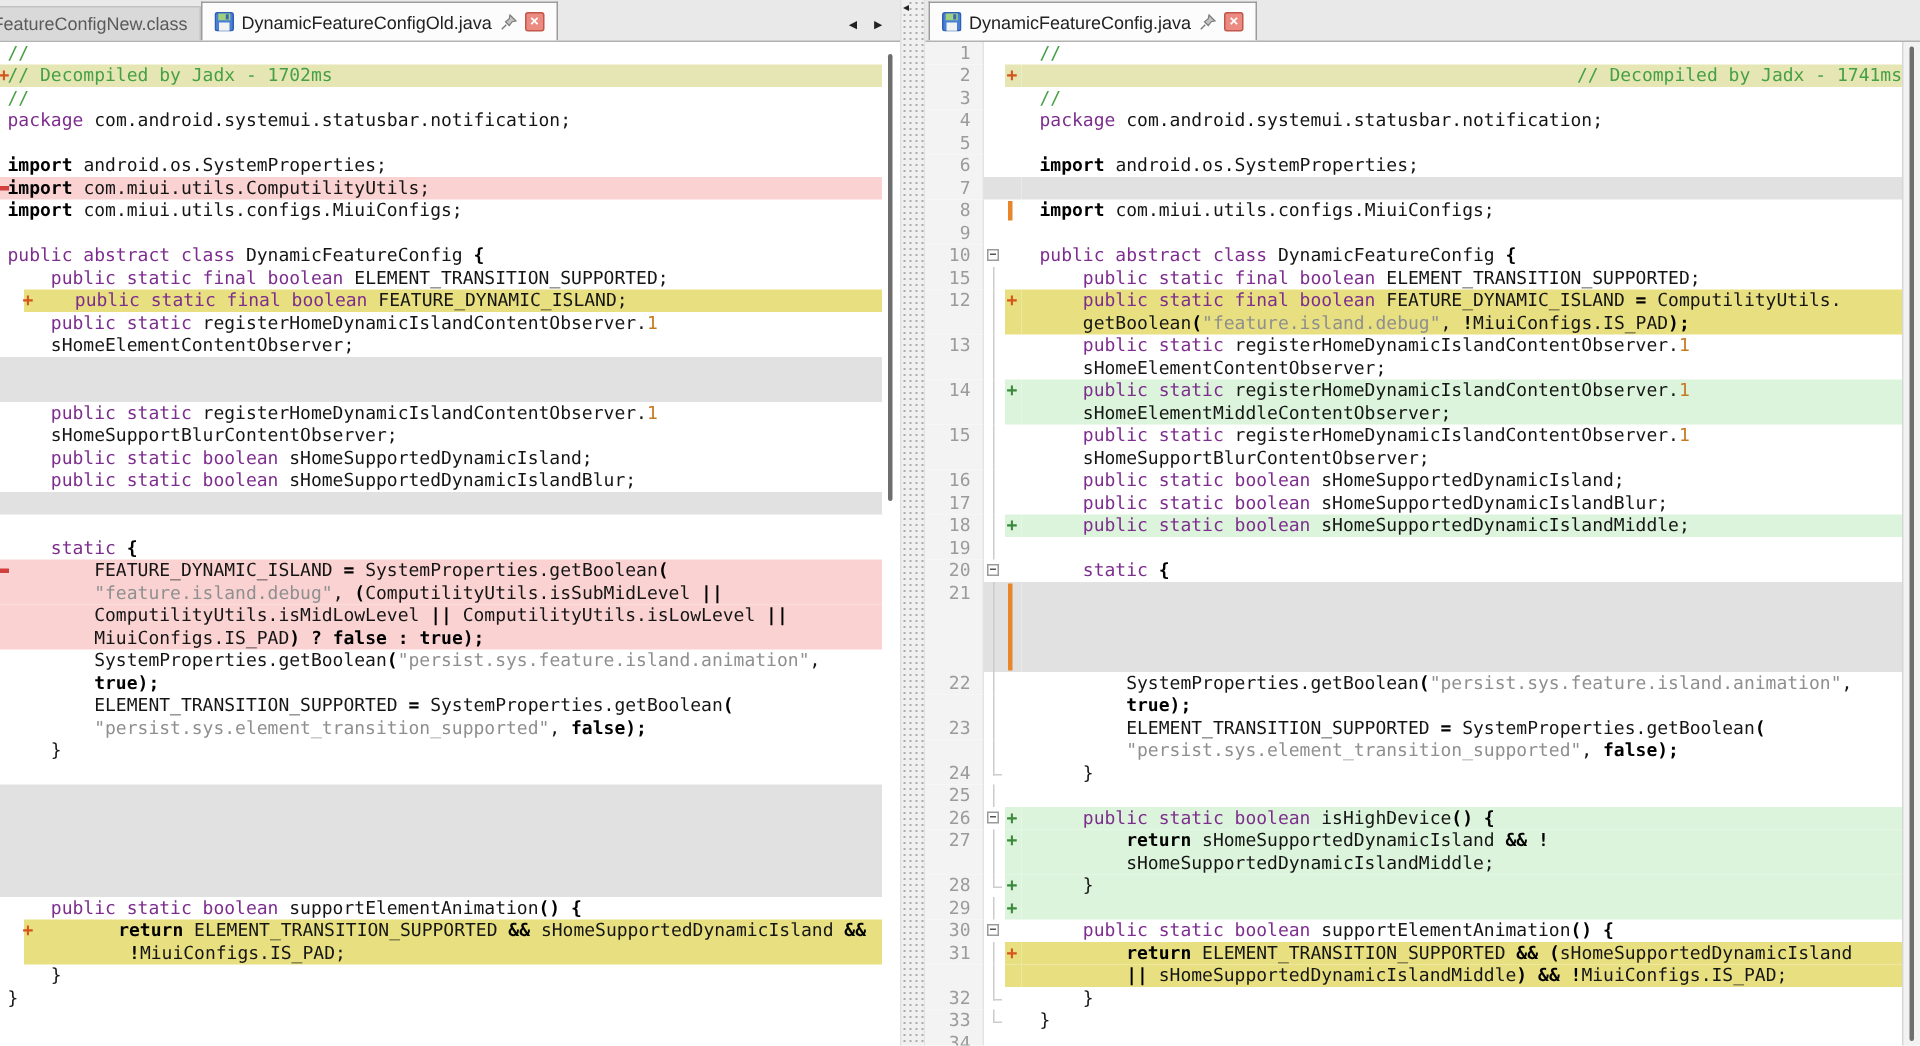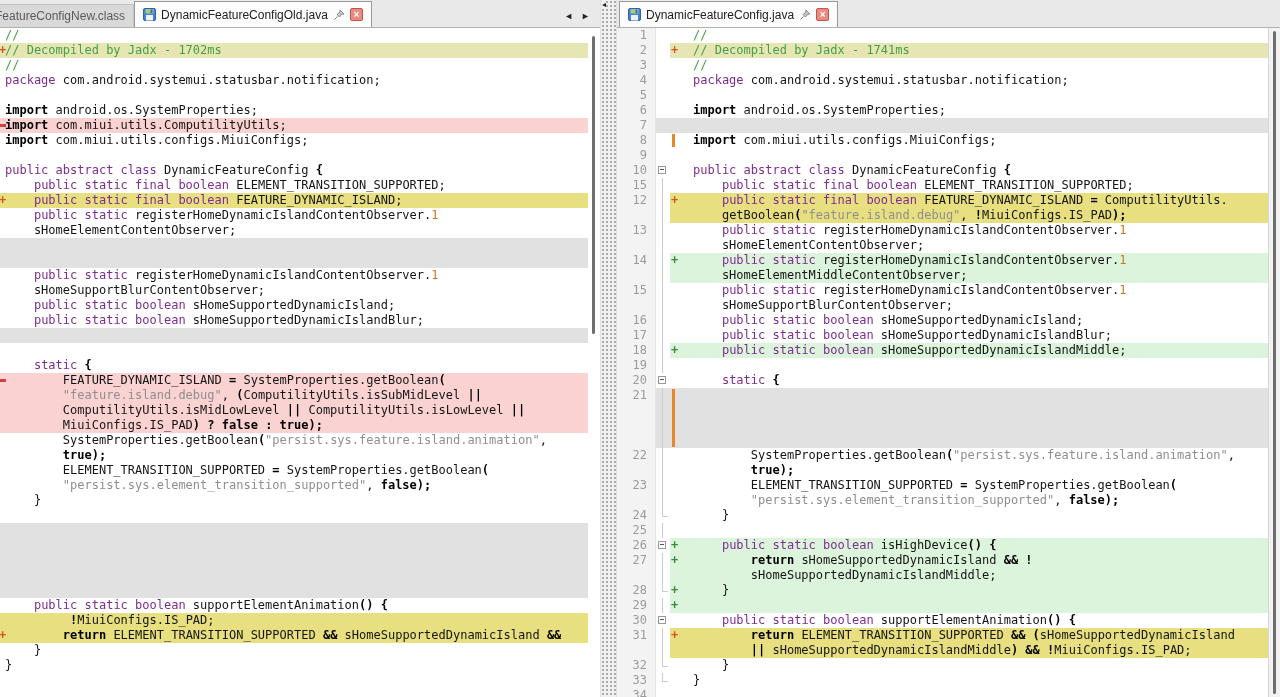--- a/index.html
+++ b/index.html
@@ -39,24 +39,24 @@
   
   .tk-c{color:#46a046;}
   .tk-k{color:#7d2d8e;}
   .tk-b{color:#000000;font-weight:bold;}
   .tk-s{color:#8f8f8f;}
   .tk-o{color:#c7791f;}
   .tk-d{color:#151515;}
 
   
   #left-editor .r.olive{background:#e6e6b4;}
-  #left-editor .r.yellow{background:#e7df80;}
+  #left-editor .r.yellow{background:#e7df80;margin-left:16px;}
   #left-editor .r.pink{background:#fad2d2;}
   #left-editor .r.gap{background:#e1e1e1;}
-  #right-editor .r.olive .cd,#right-editor .r.olive .mc{background:#e6e6b4;}
+  #right-editor .r.olive .cd,#right-editor .r.olive .mc{background:#e6e6b4;text-align:right;}
   #right-editor .r.yellow .cd,#right-editor .r.yellow .mc{background:#e7df80;}
   #right-editor .r.green .cd,#right-editor .r.green .mc{background:#dcf4dc;}
   #right-editor .r.gap .cd,#right-editor .r.gap .mc,#right-editor .r.gap .fc{background:#e1e1e1;}
 
   
   .fc.line::before{content:"";position:absolute;left:6px;top:0;bottom:0;width:1px;background:#cccccc;}
   .fc.box::before{content:"";position:absolute;left:2px;top:3px;width:8px;height:8px;
       border:1px solid #9a9a9a;background:#fff;box-sizing:border-box;}
   .fc.box::after{content:"";position:absolute;left:4px;top:6px;width:4px;height:1px;background:#555;}
   .fc.end::before{content:"";position:absolute;left:6px;top:0;height:8px;width:5px;
@@ -209,25 +209,25 @@
         <div class="r">
           <span class="cd"></span>
         </div>
         <div class="r gap" style="height: 75px;">
           <span class="cd"></span>
         </div>
         <div class="r">
           <span class="cd"><span class="tk-d">    </span><span class="tk-k">public static boolean</span><span class="tk-d"> supportElementAnimation</span><span class="tk-b">()</span><span class="tk-d"> </span><span class="tk-b">{</span></span>
         </div>
         <div class="r yellow">
-          <span class="cd"><span class="tk-d">         </span><span class="tk-b">!</span><span class="tk-d">MiuiConfigs.IS_PAD;</span></span>
-        </div>
-        <div class="r yellow">
           <span class="lm po"></span>
           <span class="cd"><span class="tk-d">        </span><span class="tk-b">return</span><span class="tk-d"> ELEMENT_TRANSITION_SUPPORTED </span><span class="tk-b">&amp;&amp;</span><span class="tk-d"> sHomeSupportedDynamicIsland </span><span class="tk-b">&amp;&amp;</span></span>
+        </div>
+        <div class="r yellow">
+          <span class="cd"><span class="tk-d">         </span><span class="tk-b">!</span><span class="tk-d">MiuiConfigs.IS_PAD;</span></span>
         </div>
         <div class="r">
           <span class="cd"><span class="tk-d">    }</span></span>
         </div>
         <div class="r">
           <span class="cd"><span class="tk-d">}</span></span>
         </div>
       </div>
     <div class="scrollstrip-left">
       <div class="thumb"></div>

